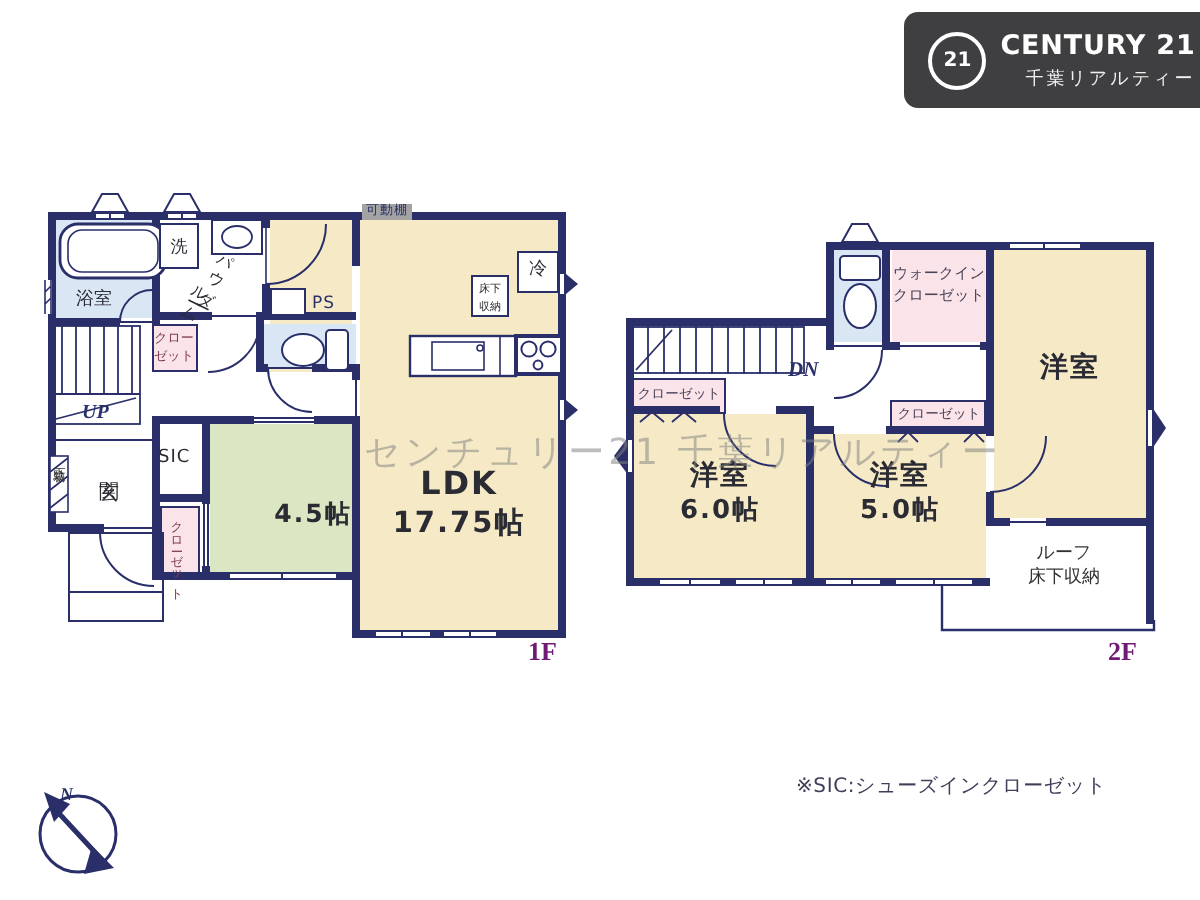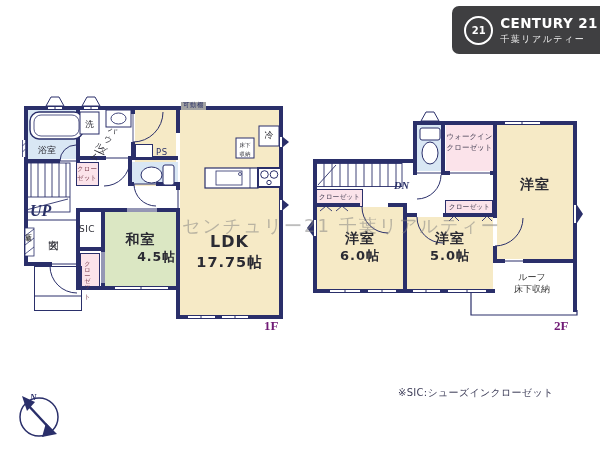--- a/index.html
+++ b/index.html
@@ -14,21 +14,21 @@
   .serifit{font-family:"Liberation Serif",serif;font-style:italic;font-weight:bold;color:#2a3168;}
   .seriff{font-family:"Liberation Serif",serif;font-weight:bold;color:#701a75;}
   .pinklbl{color:#7d4050;}
   .navylbl{color:#4a4458;}
   #watermark{position:absolute;left:182px;top:214px;z-index:5;font-size:18px;
     letter-spacing:2px;color:rgba(128,128,128,.52);white-space:nowrap;}
   #logo{position:absolute;left:452px;top:6px;width:158px;height:48px;background:#3f3f41;
     border-radius:7px;z-index:6;display:flex;align-items:center;justify-content:center;gap:7px;}
   #logo .seal{width:25px;height:25px;border:2px solid #fff;border-radius:50%;color:#fff;
     font-size:10px;font-weight:bold;display:flex;align-items:center;justify-content:center;flex:0 0 auto;}
-  #logo .col{display:flex;flex-direction:column;align-items:flex-start;gap:2px;}
+  #logo .col{display:flex;flex-direction:column;align-items:flex-end;gap:2px;}
   #logo .brand{color:#fff;font-size:13.5px;font-weight:bold;letter-spacing:.4px;}
   #logo .sub{color:#f0f0f0;font-size:9px;letter-spacing:1.5px;}
   #footnote{position:absolute;left:398px;top:386px;z-index:4;font-size:10px;color:#3f3f5a;letter-spacing:.3px;}
 </style>
 </head>
 <body>
 
 <div id="stage">
 
 <svg id="plan-svg" width="600" height="450" viewBox="0 0 600 450">
@@ -253,26 +253,25 @@
 <div id="footnote">※SIC:シューズインクローゼット</div>
 
 <div class="lbl seriff" style="left:264px;top:318px;font-size:13px;">1F</div>
 <div class="lbl seriff" style="left:554px;top:318px;font-size:13px;">2F</div>
 
 <div class="lbl" style="left:38px;top:145px;font-size:9px;">浴室</div>
 <div class="lbl ctr" style="left:80px;top:119px;width:19px;font-size:8.5px;">洗</div>
 <div class="lbl vt tilt" style="left:111px;top:122px;font-size:8px;">パウダー</div>
 <div class="lbl vt tilt" style="left:98px;top:138px;font-size:8px;">ルーム</div>
 <div class="lbl ctr pinklbl" style="left:75px;top:164.5px;width:24px;font-size:6.5px;line-height:1.45;">クローゼット</div>
-<div class="lbl serifit" style="left:30px;top:201px;font-size:16px;">UP</div>
+<div class="lbl serifit" style="left:41px;top:201px;font-size:10px;">UP</div>
 <div class="lbl vt" style="left:25.5px;top:229px;font-size:6px;color:#333;">下駄箱</div>
 <div class="lbl vt" style="left:47px;top:232px;font-size:10px;">玄関</div>
 <div class="lbl" style="left:79px;top:224px;font-size:9px;letter-spacing:.5px;">SIC</div>
 <div class="lbl vt pinklbl" style="left:84px;top:256px;font-size:6.2px;">クローゼット</div>
-<div class="lbl ctr room" style="left:105px;top:231px;width:71px;font-size:14px;">和室</div>
 <div class="lbl ctr room" style="left:105px;top:249px;width:71px;font-size:12.5px;padding-left:16px;">4.5帖</div>
 <div class="lbl ctr room" style="left:180px;top:232px;width:99px;font-size:16px;">LDK</div>
 <div class="lbl ctr room" style="left:180px;top:254px;width:99px;font-size:14.5px;">17.75帖</div>
 <div class="lbl" style="left:156px;top:147px;font-size:8.5px;color:#2a3168;letter-spacing:.5px;">PS</div>
 <div class="lbl" style="left:181px;top:102px;font-size:6.5px;color:#2a3168;background:#a3a3a3;padding:0 2px;letter-spacing:.5px;">可動棚</div>
 <div class="lbl ctr" style="left:259px;top:130px;width:20px;font-size:9px;">冷</div>
 <div class="lbl ctr" style="left:238px;top:141px;width:14px;font-size:5.5px;line-height:1.55;">床下収納</div>
 
 <div class="lbl serifit" style="left:394px;top:180px;font-size:10.5px;">DN</div>
 <div class="lbl ctr navylbl" style="left:316px;top:193px;width:47px;font-size:6.8px;">クローゼット</div>

